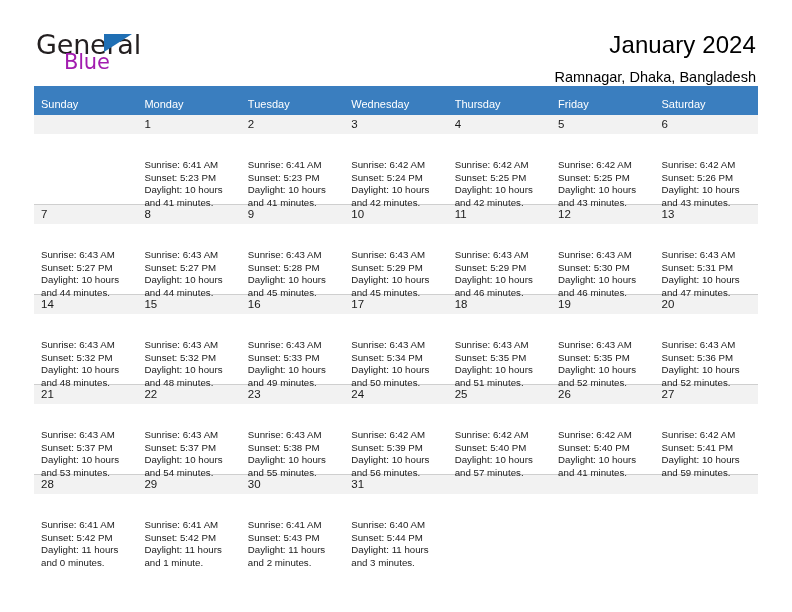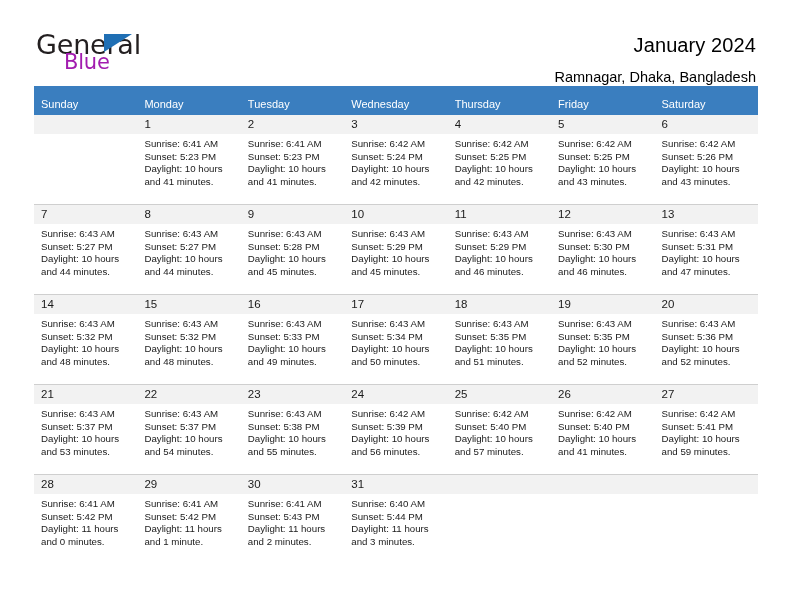--- a/index.html
+++ b/index.html
@@ -64,21 +64,21 @@
     height: 0;
     border-left: 28px solid #1f6fb4;
     border-bottom: 18px solid transparent;
   }
   .title-wrap {
     text-align: right;
     flex: 1 1 auto;
     padding-top: 0px;
   }
   .cal-title {
-    font-size: 20px;
+    font-size: 24px;
     font-weight: 400;
     color: #000;
     line-height: 34px;
     letter-spacing: 0.1px;
   }
   .cal-sub {
     font-size: 14.5px;
     font-weight: 400;
     color: #000;
     line-height: 20px;
@@ -131,20 +131,21 @@
   }
   .daynum.empty {
     background: #f2f2f2;
     color: transparent;
   }
   .dayinfo {
     padding: 4px 6px 0 7px;
     font-size: 9.7px;
     line-height: 12.6px;
     color: #1a1a1a;
+    margin-top: 21px;
   }
   .dayinfo div { white-space: nowrap; }
 </style>
 </head>
 <body>
 
 <div class="page">
 
   <div class="header">
     <div class="brand">

